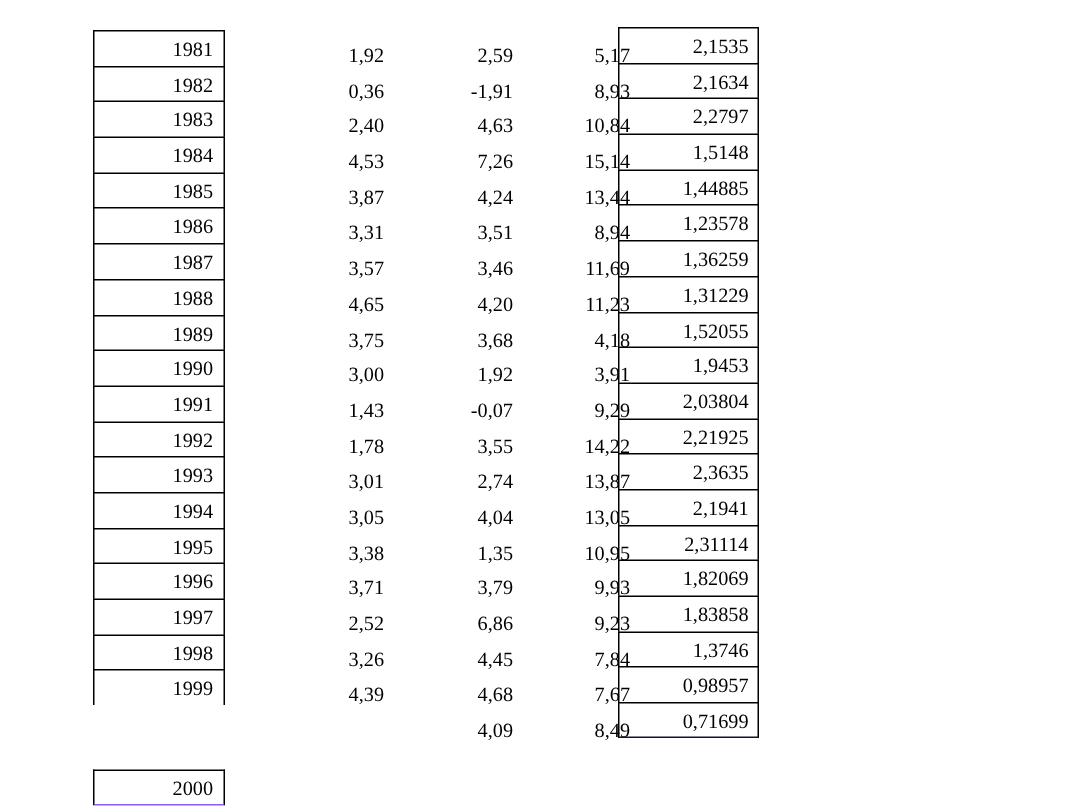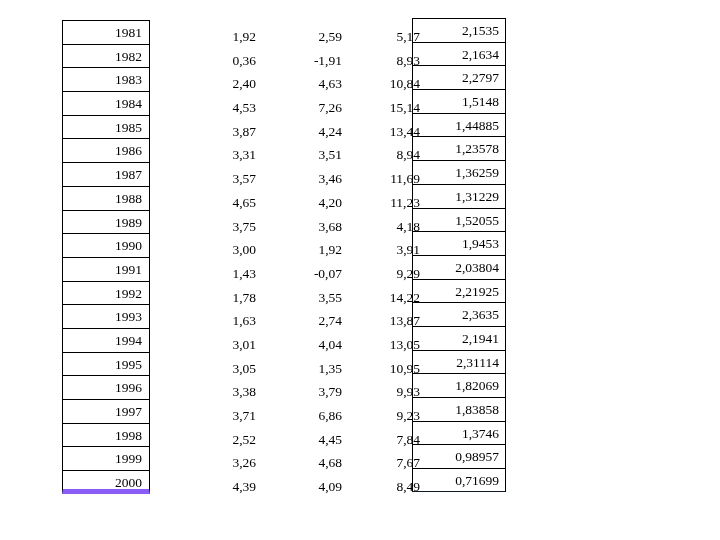--- a/index.html
+++ b/index.html
@@ -31,21 +31,22 @@
     line-height: 23.7px;
     box-sizing: border-box;
     border: 1px solid #000000;
     border-bottom: none;
     text-align: right;
     padding-right: 7px;
     font-size: 13.5px;
     font-family: "Liberation Serif", serif;
   }
   .year-col .year-cell:last-child {
-    border-bottom: 5px solid #8b5cf6;
+    border-bottom: 1px solid #8b5cf6;
+    margin-top: 43px;
   }
 
   
   .num-col {
     position: absolute;
     top: 25px;
     width: 70px;
   }
   .num-col.c1 { left: 186px; }
   .num-col.c2 { left: 272px; }
@@ -114,21 +115,20 @@
     <div class="num-cell">2,40</div>
     <div class="num-cell">4,53</div>
     <div class="num-cell">3,87</div>
     <div class="num-cell">3,31</div>
     <div class="num-cell">3,57</div>
     <div class="num-cell">4,65</div>
     <div class="num-cell">3,75</div>
     <div class="num-cell">3,00</div>
     <div class="num-cell">1,43</div>
     <div class="num-cell">1,78</div>
-    <div class="num-cell">1,63</div>
     <div class="num-cell">3,01</div>
     <div class="num-cell">3,05</div>
     <div class="num-cell">3,38</div>
     <div class="num-cell">3,71</div>
     <div class="num-cell">2,52</div>
     <div class="num-cell">3,26</div>
     <div class="num-cell">4,39</div>
   </div>
 
   <div class="num-col c2">

